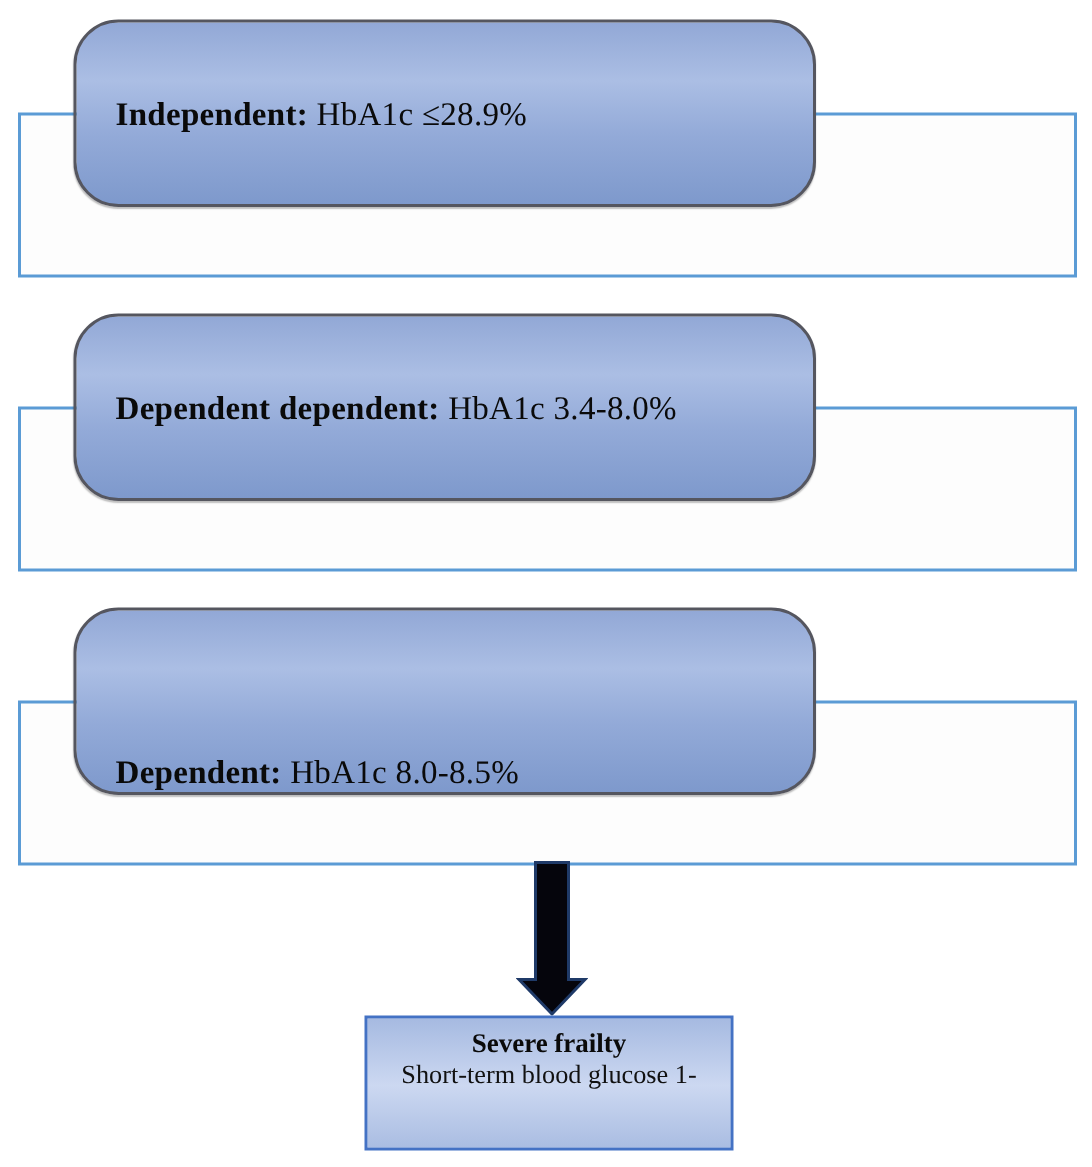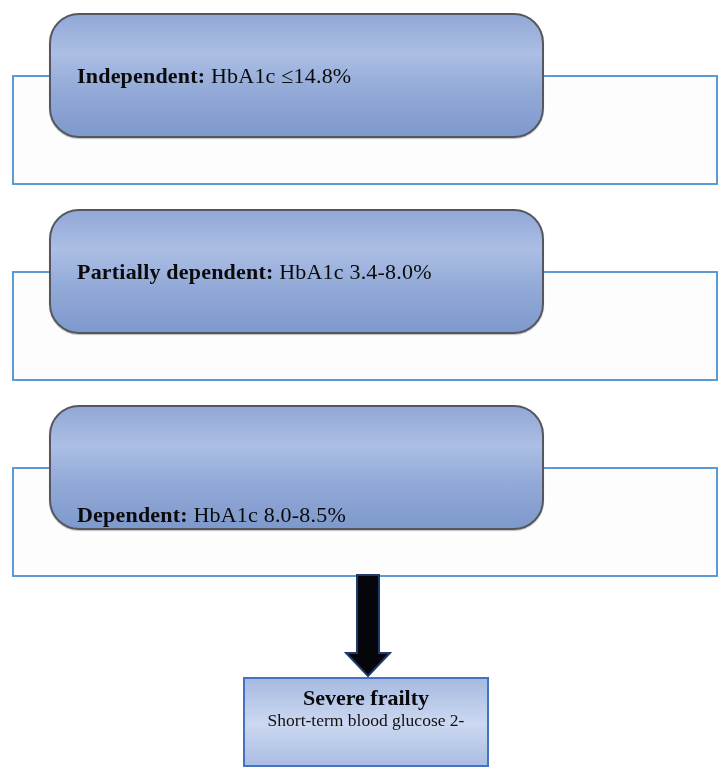--- a/index.html
+++ b/index.html
@@ -73,54 +73,54 @@
     top: 677px;
     width: 246px;
     height: 90px;
     box-sizing: border-box;
     border: 2px solid #4472c4;
     background: linear-gradient(180deg, #a6bae1 0%, #ccd8f1 52%, #aabde2 100%);
     text-align: center;
   }
   .outcome-title {
     margin-top: 7px;
-    font-size: 22px;
+    font-size: 18px;
     font-weight: bold;
     color: #0a0a0a;
     line-height: 1.05;
   }
   .outcome-subtitle {
     font-size: 17.5px;
     color: #111111;
     line-height: 1.2;
     margin-top: 1px;
   }
 </style>
 </head>
 <body>
 
 <div id="canvas">
 
   <div class="tier-frame frame-1"></div>
   <div class="tier-box box-1">
-    <span class="tier-text"><span class="tier-label">Independent:</span> <span class="tier-value">HbA1c ≤14.8%</span></span>
+    <span class="tier-text"><span class="tier-label">Independent:</span> <span class="tier-value">HbA1c ≤28.9%</span></span>
   </div>
 
   <div class="tier-frame frame-2"></div>
   <div class="tier-box box-2">
-    <span class="tier-text"><span class="tier-label">Partially dependent:</span> <span class="tier-value">HbA1c 3.4-8.0%</span></span>
+    <span class="tier-text"><span class="tier-label">Dependent dependent:</span> <span class="tier-value">HbA1c 3.4-8.0%</span></span>
   </div>
 
   <div class="tier-frame frame-3"></div>
   <div class="tier-box box-3">
     <span class="tier-text"><span class="tier-label">Dependent:</span> <span class="tier-value">HbA1c 8.0-8.5%</span></span>
   </div>
 
   <svg class="arrow-svg" viewBox="0 0 48 103" xmlns="http://www.w3.org/2000/svg">
     <polygon points="13,1 35,1 35,79 46,79 24,102 2,79 13,79" fill="#05050c" stroke="#1f3a68" stroke-width="2" stroke-linejoin="miter"></polygon>
   </svg>
 
   <div class="outcome-box">
     <div class="outcome-title">Severe frailty</div>
-    <div class="outcome-subtitle">Short-term blood glucose 2-</div>
+    <div class="outcome-subtitle">Short-term blood glucose 1-</div>
   </div>
 
 </div>
 
 </body></html>

